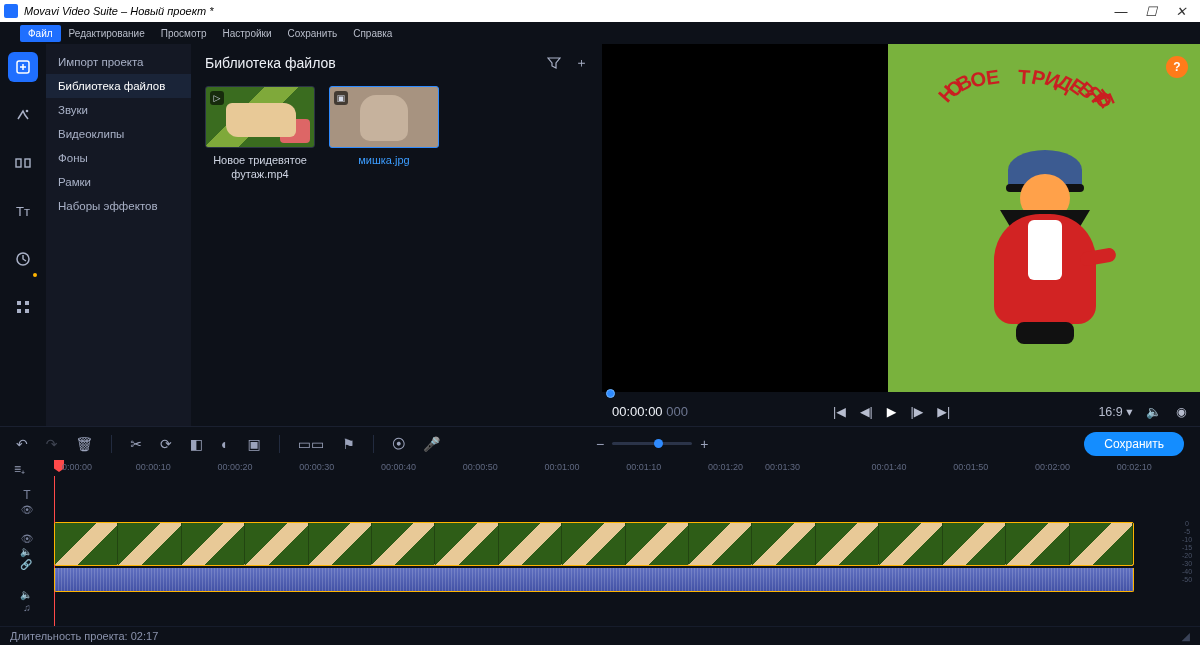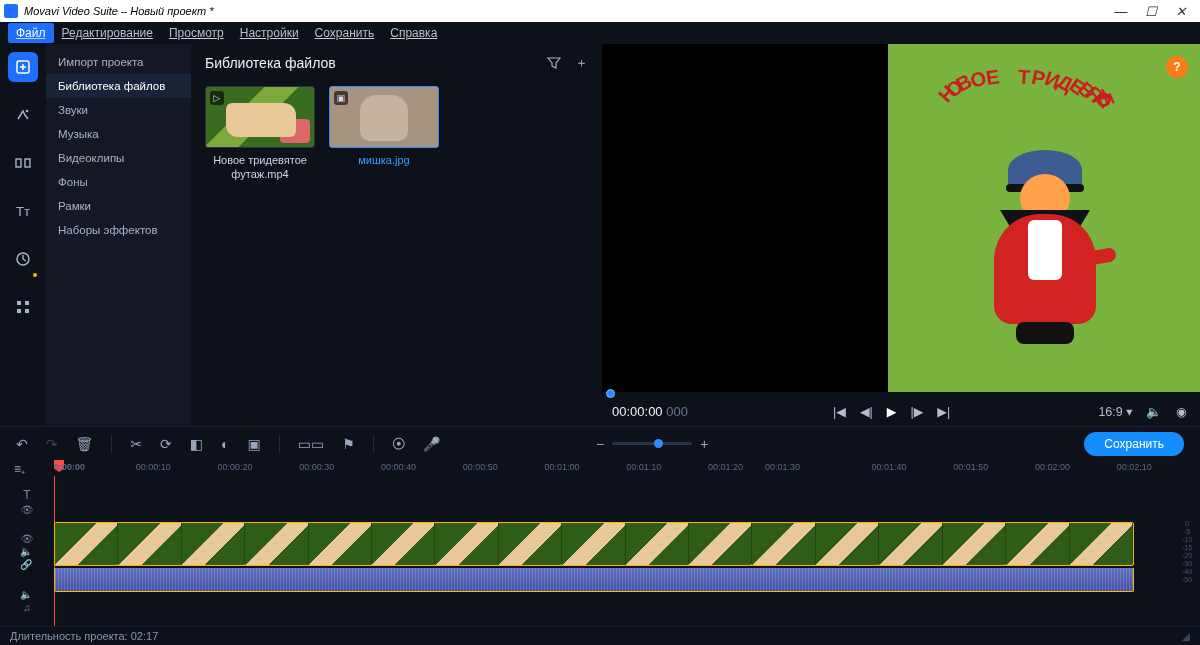--- a/index.html
+++ b/index.html
@@ -5,21 +5,21 @@
   * { box-sizing: border-box; margin: 0; padding: 0; font-family: "Segoe UI", Arial, sans-serif; }
   body { width: 1200px; height: 645px; background: #0d1019; color: #c7cbd4; font-size: 12px; overflow: hidden; position: relative; }
 
   
   .titlebar { height: 22px; background: #ffffff; color: #000; display: flex; align-items: center; padding: 0 4px; font-size: 11px; font-style: italic; }
   .titlebar .app-icon { width: 14px; height: 14px; background: #1e6fff; margin-right: 6px; border-radius: 2px; }
   .titlebar .title { flex: 1; }
   .titlebar .win-btn { width: 30px; text-align: center; font-size: 13px; color: #333; cursor: pointer; }
 
   
-  .menubar { height: 22px; background: #0d1119; display: flex; align-items: center; padding-left: 8px; font-size: 12px; text-decoration: underline; }
+  .menubar { height: 22px; background: #0d1119; display: flex; align-items: center; padding-left: 20px; font-size: 10px; }
   .menubar .item { padding: 3px 8px; color: #b9becb; cursor: pointer; }
   .menubar .item.active { background: #1f6fff; color: #fff; border-radius: 2px; }
 
   
   .main { display: flex; height: 382px; background: #0d1119; }
 
   
   .rail { width: 46px; background: #0d1119; display: flex; flex-direction: column; align-items: center; padding-top: 8px; gap: 18px; position: relative;}
   .rail .ricon { width: 30px; height: 30px; border-radius: 6px; display: flex; align-items: center; justify-content: center; color: #a9b1c7; cursor: pointer; font-size:15px;}
   .rail .ricon.active { background: #1f6fff; color: #fff; }
@@ -171,21 +171,20 @@
           <rect x="10" y="10" width="4" height="4" fill="#a9b1c7"></rect>
         </svg>
     </div>
     <div class="dot"></div>
   </div>
 
   <div class="cat">
     <div class="row">Импорт проекта</div>
     <div class="row active">Библиотека файлов</div>
     <div class="row">Звуки</div>
-    <div class="row">Музыка</div>
     <div class="row">Видеоклипы</div>
     <div class="row">Фоны</div>
     <div class="row">Рамки</div>
     <div class="row">Наборы эффектов</div>
   </div>
 
   <div class="lib">
     <div class="head">
       <h2>Библиотека файлов</h2>
       <div class="spacer"></div>
@@ -274,21 +273,21 @@
       </div>
     <span class="tbtn">+</span>
     <span style="width:360px"></span>
     <div class="save">Сохранить</div>
   </div>
 </div>
 
 <div class="ruler">
   <span class="add-icon">≡₊</span>
   <div class="playhead-flag"></div>
-<span class="tick" style="left: 54px; font-weight: bold;">0:00:00</span>
+<span class="tick" style="left: 62px;">0:00:00</span>
     <span class="tick" style="left: 135.752px;">00:00:10</span>
     <span class="tick" style="left: 217.504px;">00:00:20</span>
     <span class="tick" style="left: 299.255px;">00:00:30</span>
     <span class="tick" style="left: 381.007px;">00:00:40</span>
     <span class="tick" style="left: 462.759px;">00:00:50</span>
     <span class="tick" style="left: 544.511px;">00:01:00</span>
     <span class="tick" style="left: 626.263px;">00:01:10</span>
     <span class="tick" style="left: 708.015px;">00:01:20</span>
     <span class="tick" style="left: 765px;">00:01:30</span>
     <span class="tick" style="left: 871.518px;">00:01:40</span>

